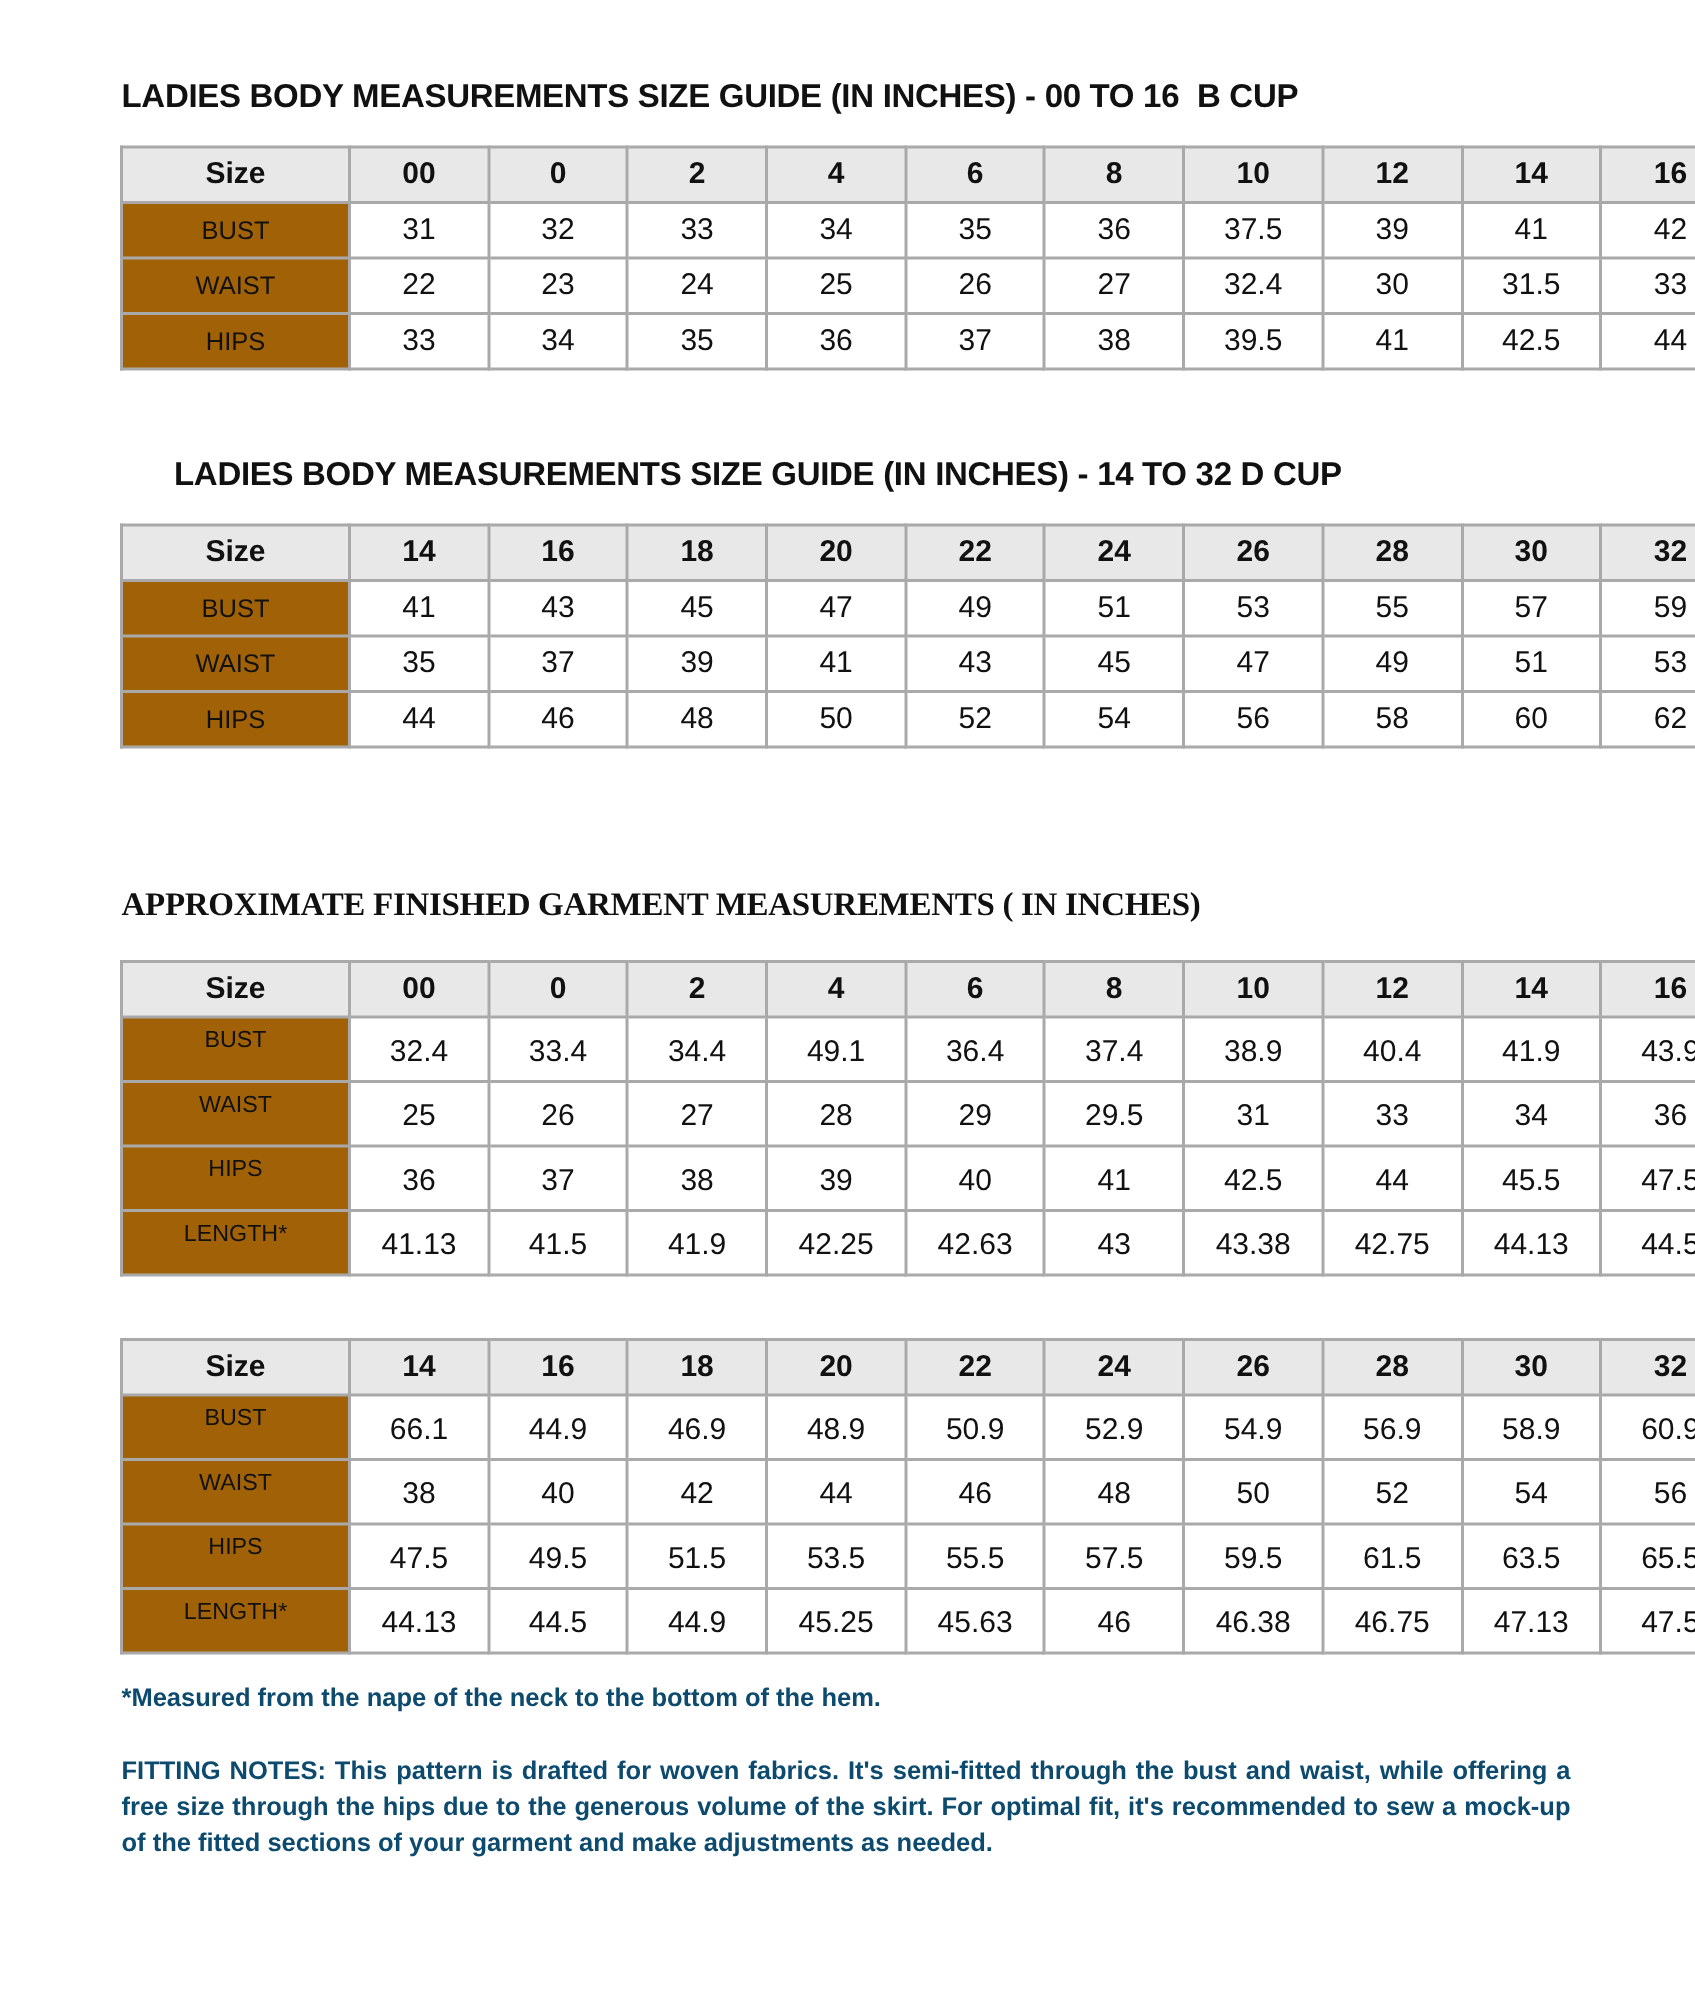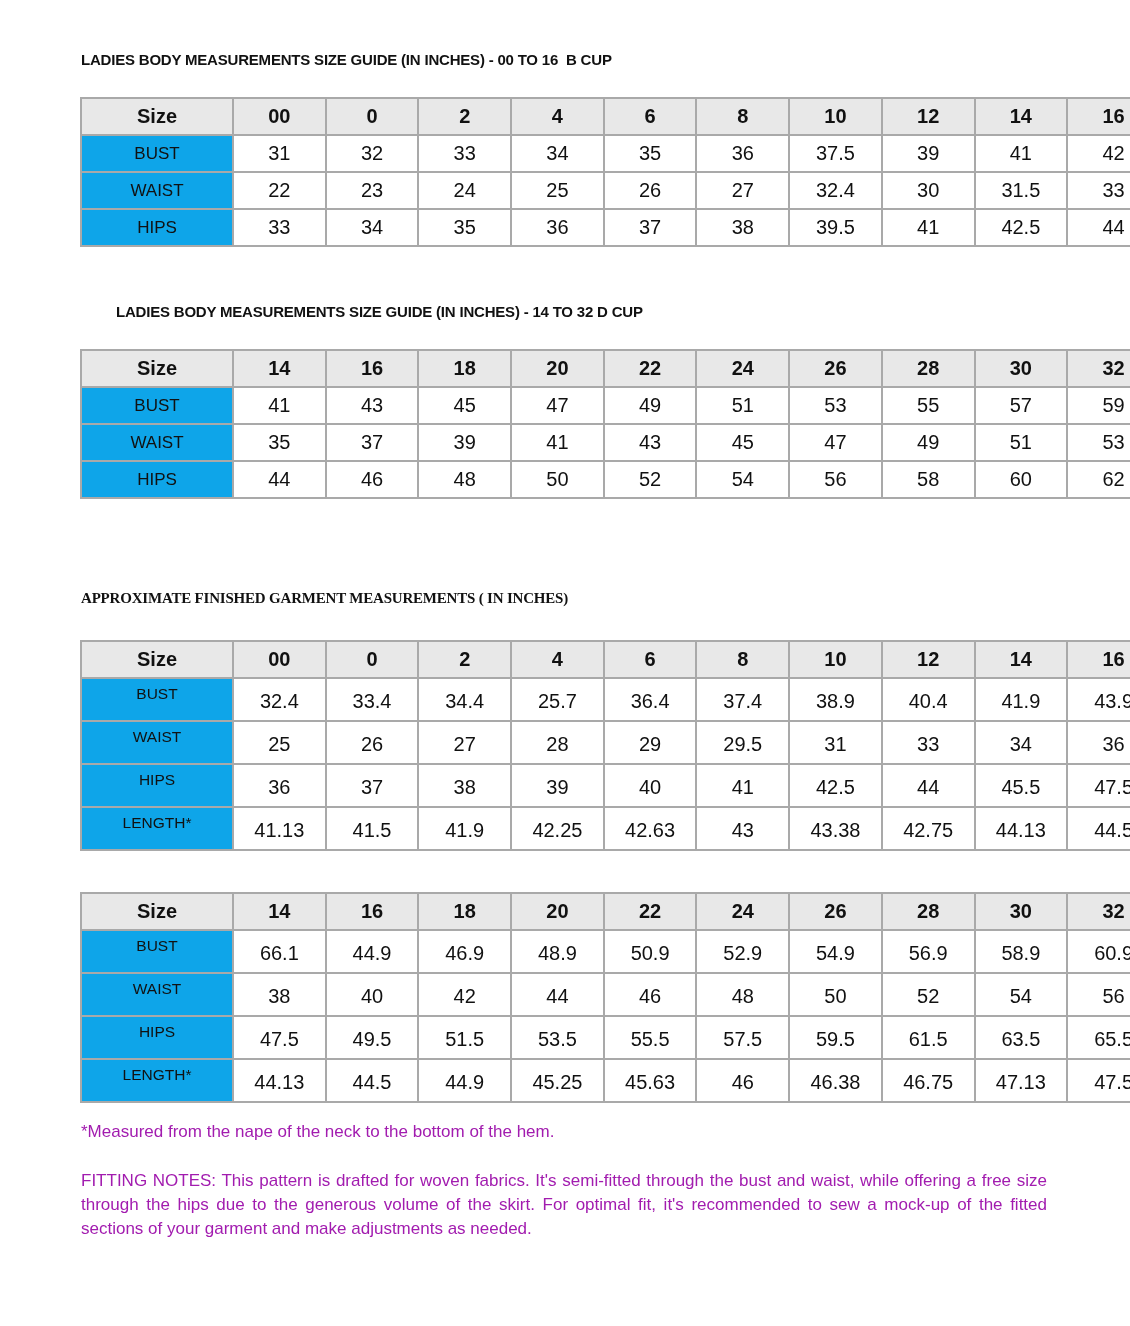--- a/index.html
+++ b/index.html
@@ -2,44 +2,44 @@
 <html><head>
   <meta charset="utf-8">
   <style>
     html, body { margin: 0; padding: 0; background: #ffffff; }
     body {
       width: 1130px; height: 1326px; position: relative; overflow: hidden;
       font-family: "Liberation Sans", sans-serif; color: #111111;
     }
     .section-title {
       position: absolute; left: 81px; margin: 0;
-      font-size: 15px; font-weight: bold; letter-spacing: -0.2px;
+      font-size: 22px; font-weight: bold; letter-spacing: -0.2px;
       white-space: pre;
     }
     table.size-table {
       position: absolute; left: 80px; width: 1081px;
       border-collapse: collapse; table-layout: fixed;
     }
     table.size-table col.label-col { width: 152px; }
     table.size-table td, table.size-table th {
       border: 2px solid #a9a9a9; text-align: center; padding: 0;
       height: 35px;
     }
     table.size-table th {
       background: #e8e8e8; font-weight: bold; font-size: 20px;
     }
     table.size-table td.row-label {
-      background: #0ea5e9; font-size: 17px;
+      background: #a16207; font-size: 17px;
     }
     table.size-table td.cell { font-size: 20px; background: #ffffff; }
     table.size-table.garment td.row-label { font-size: 15.5px; vertical-align: top; padding-top: 6px; }
     table.size-table.garment td.cell { font-size: 20px; padding-top: 4px; }
     .note {
       position: absolute; left: 81px; width: 966px; margin: 0;
-      font-size: 17px; line-height: 24px; color: #a21caf;
+      font-size: 17px; line-height: 24px; color: #0c4a6e; font-weight: bold;
     }
     .note.justified { text-align: justify; }
   </style>
 </head>
 <body>
 
 <h2 class="section-title" style="top:51px;">LADIES BODY MEASUREMENTS SIZE GUIDE (IN INCHES) - 00 TO 16  B CUP</h2>
 <table class="size-table" style="top:97px;">
     <colgroup>
       <col class="label-col">
@@ -214,21 +214,21 @@
         <th>14</th>
         <th>16</th>
       </tr>
     </thead>
     <tbody>
       <tr>
         <td class="row-label">BUST</td>
         <td class="cell">32.4</td>
         <td class="cell">33.4</td>
         <td class="cell">34.4</td>
-        <td class="cell">25.7</td>
+        <td class="cell">49.1</td>
         <td class="cell">36.4</td>
         <td class="cell">37.4</td>
         <td class="cell">38.9</td>
         <td class="cell">40.4</td>
         <td class="cell">41.9</td>
         <td class="cell">43.9</td>
       </tr>
       <tr>
         <td class="row-label">WAIST</td>
         <td class="cell">25</td>

